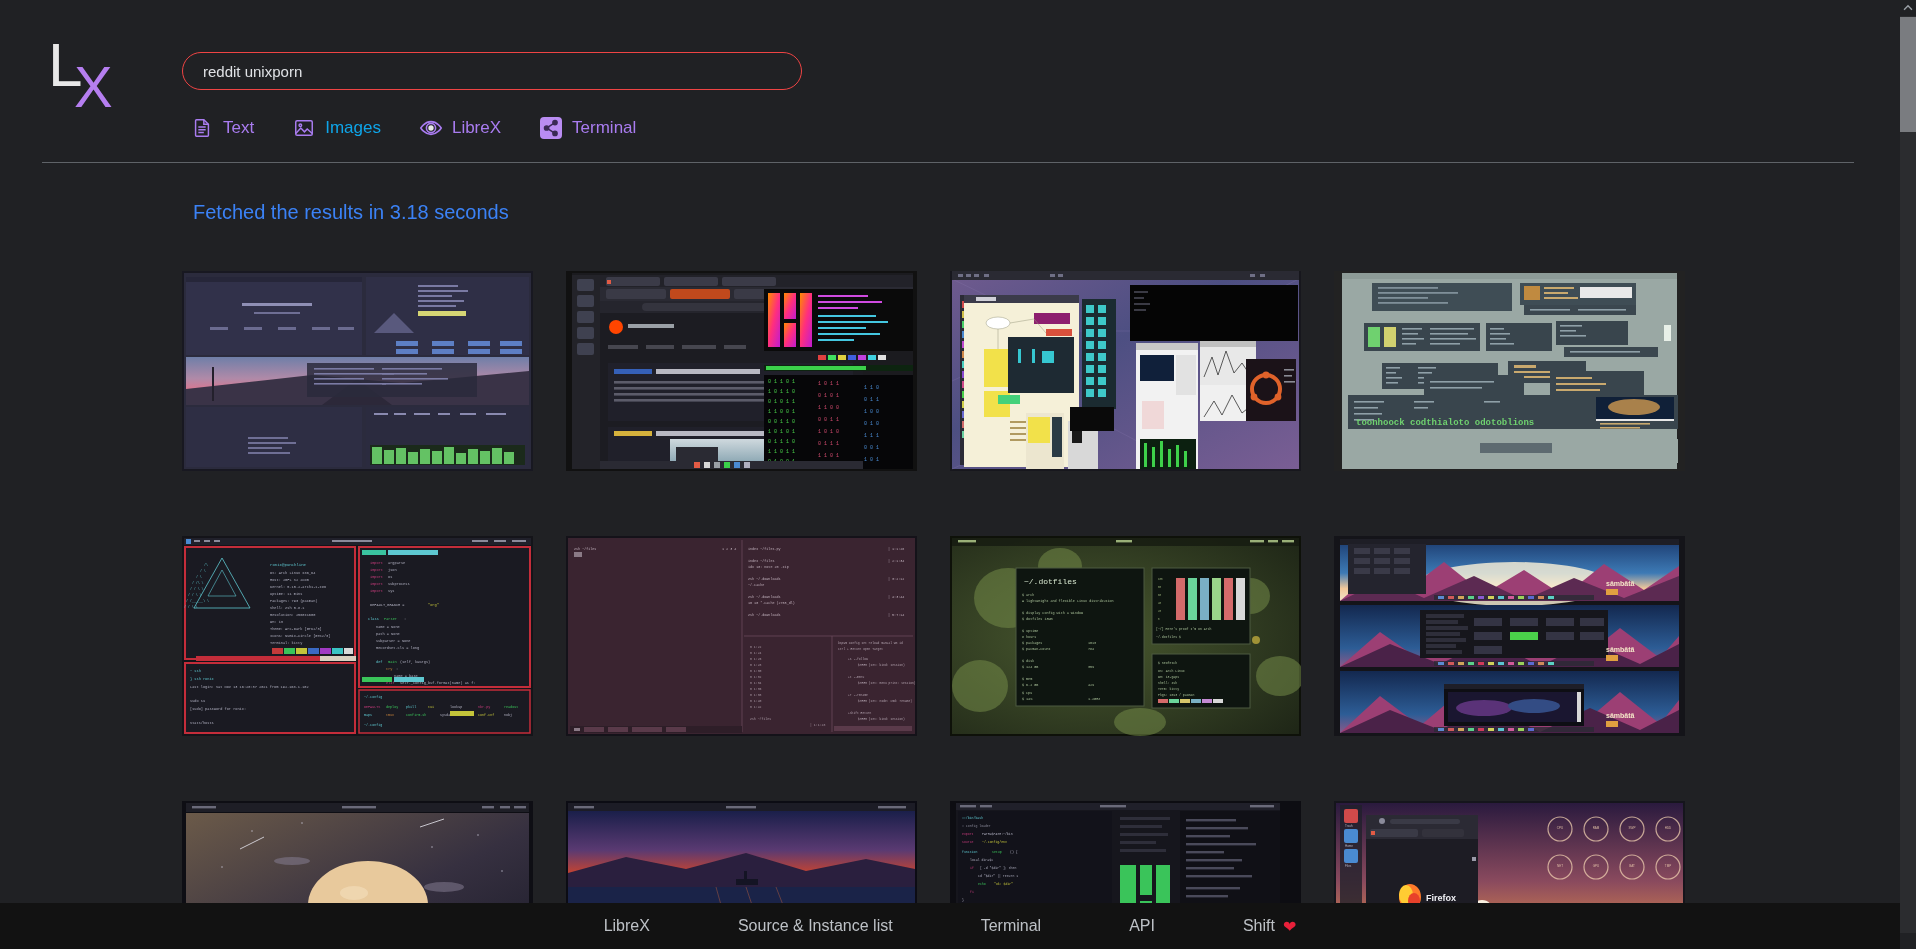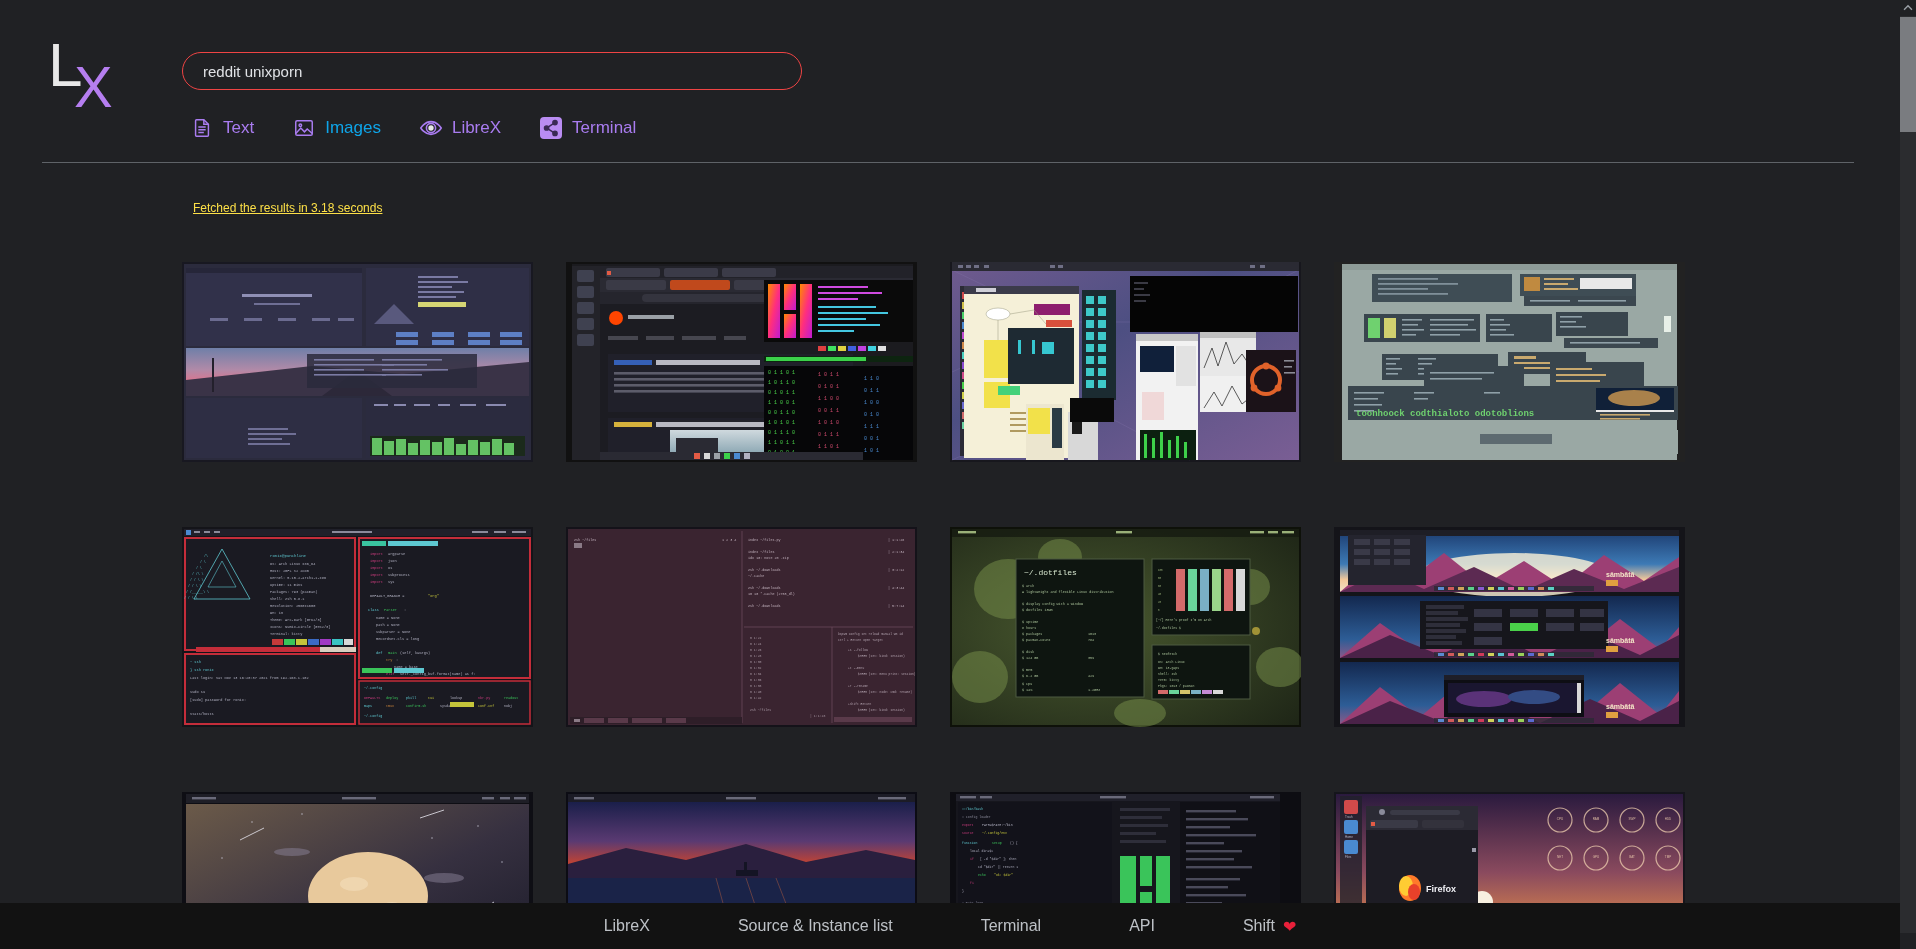--- a/index.html
+++ b/index.html
@@ -112,25 +112,24 @@
   .divider {
     margin-top: 22px;
     margin-left: 42px;
     margin-right: 46px;
     height: 1px;
     background: #5f6368;
   }
 
   
   .results-info {
-    color: #fde047;
-    font-size: 12px;
+    color: #3b82f6;
+    font-size: 20px;
     margin: 38px 0 0 193px;
     font-family: "Liberation Sans", sans-serif;
-    text-decoration: underline;
   }
 
   .grid {
     margin: 22px 0 0 182px;
     width: 1545px;
     display: flex;
     flex-wrap: wrap;
   }
   .thumb-cell {
     width: 351px;

